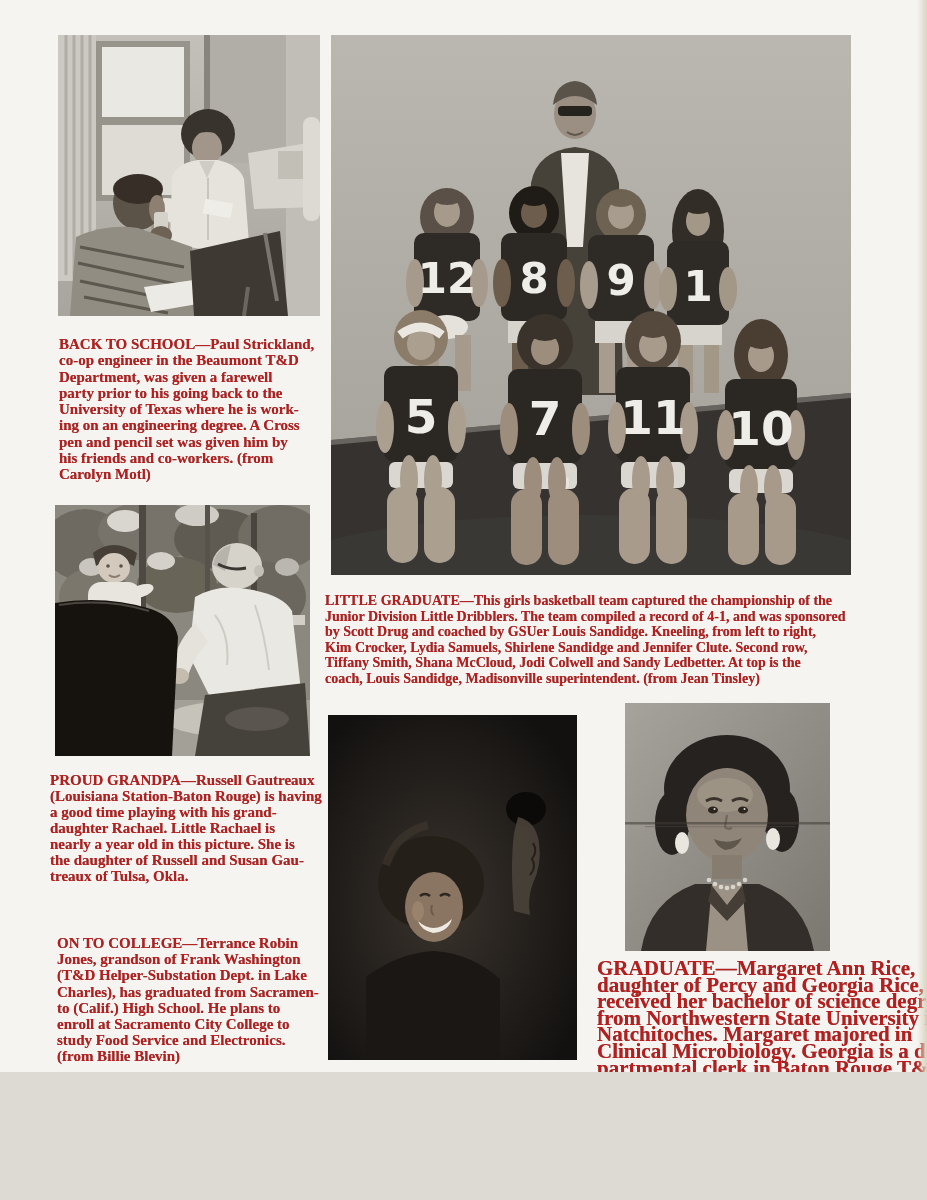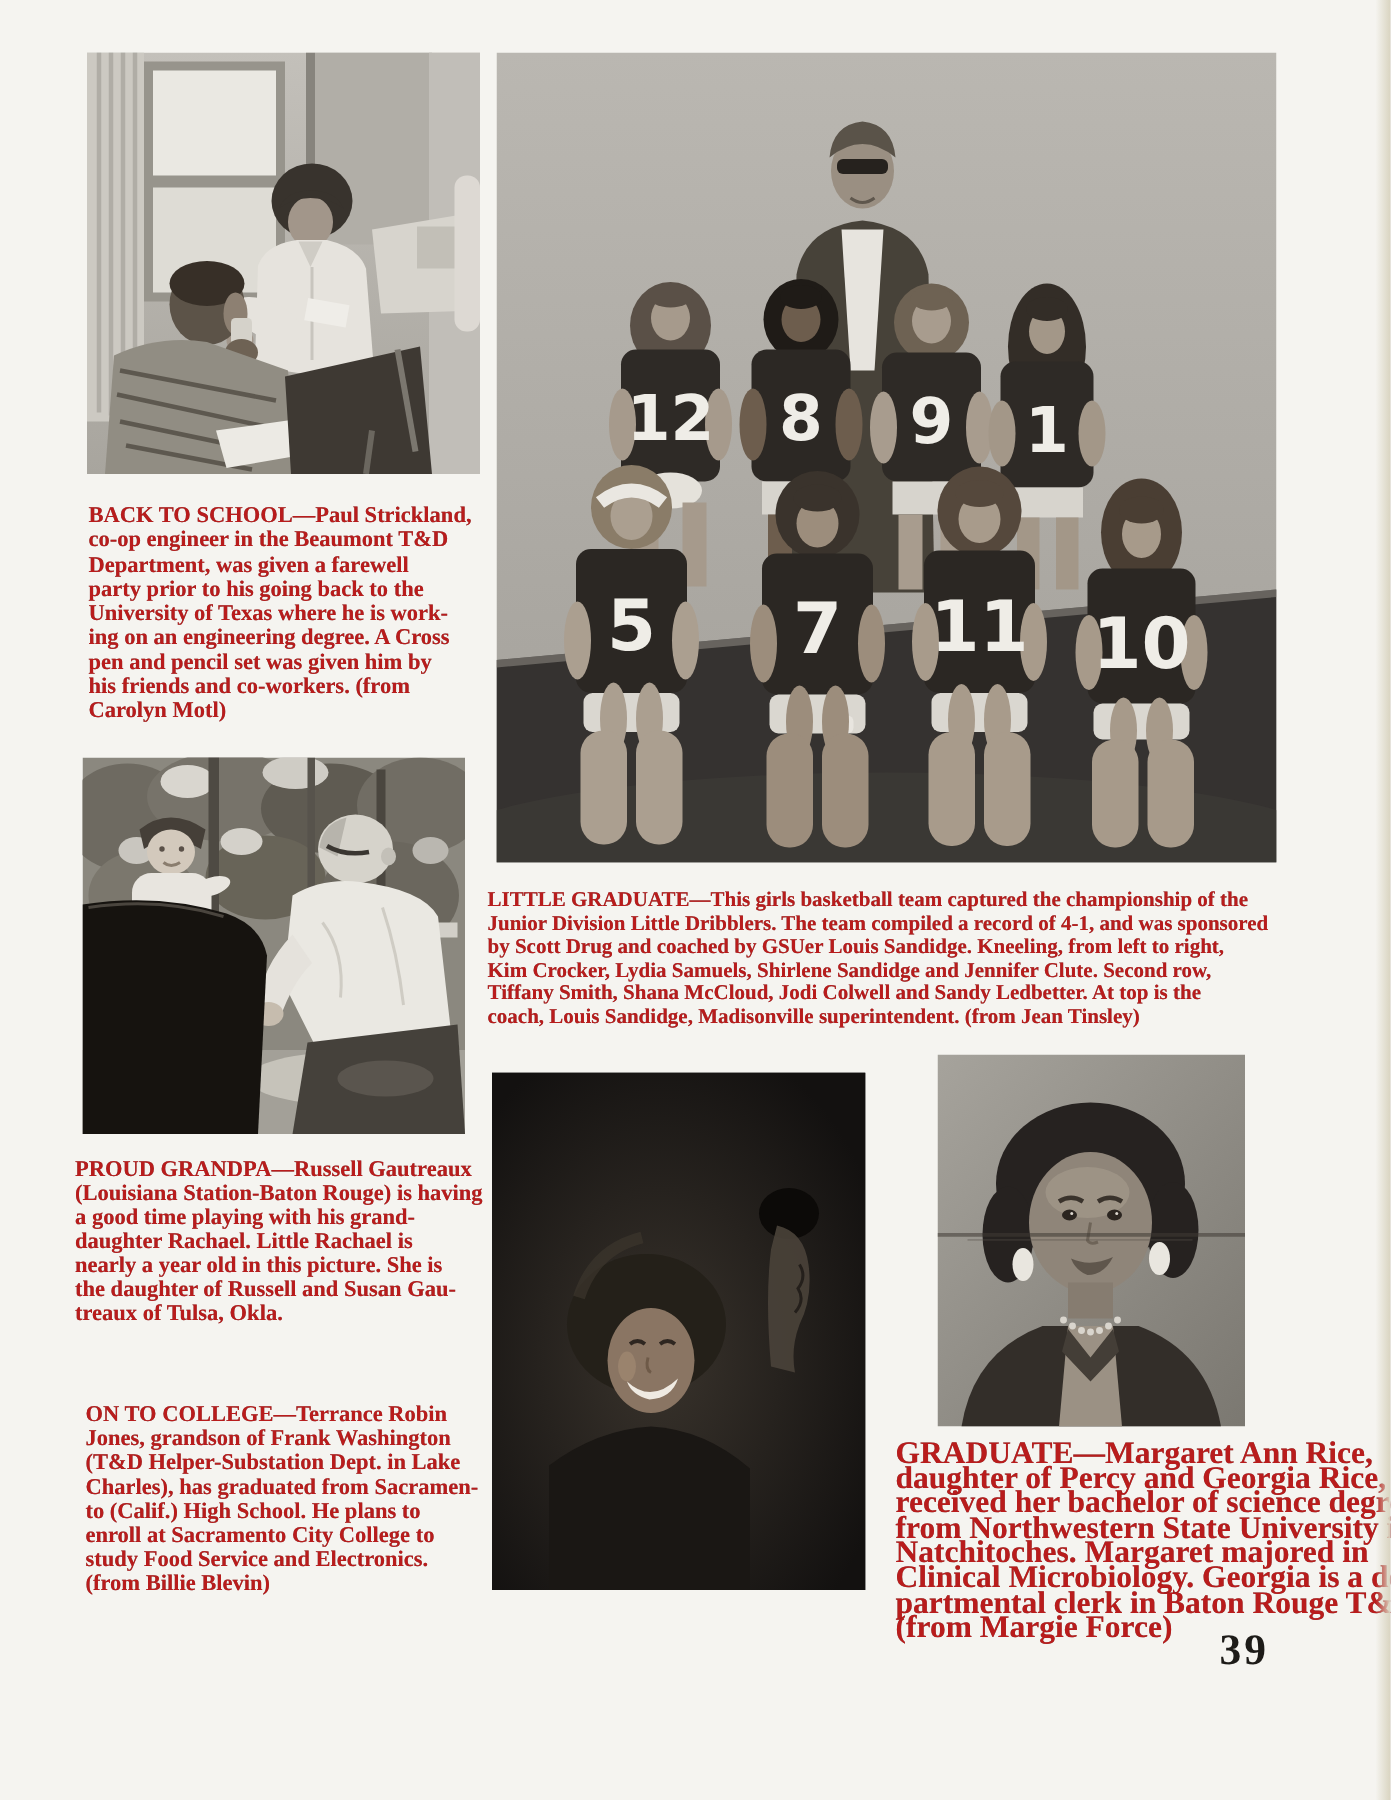--- a/index.html
+++ b/index.html
@@ -1,17 +1,17 @@
 <!DOCTYPE html>
 <html><head>
 <meta charset="utf-8">
 <style>
   html,body { margin:0; padding:0; background:#dddad4; }
   .page {
-    position:relative; width:927px; height:1200px;
+    position:relative; width:927px; height:1072px;
     background:#f5f4f0;
     font-family:"Liberation Serif", serif;
     overflow:hidden;
     margin:0 auto;
   }
   .page::after{
     content:""; position:absolute; top:0; right:0; width:10px; height:100%;
     background:linear-gradient(to right, rgba(216,211,191,0), #d9d4c0);
     pointer-events:none;
   }

